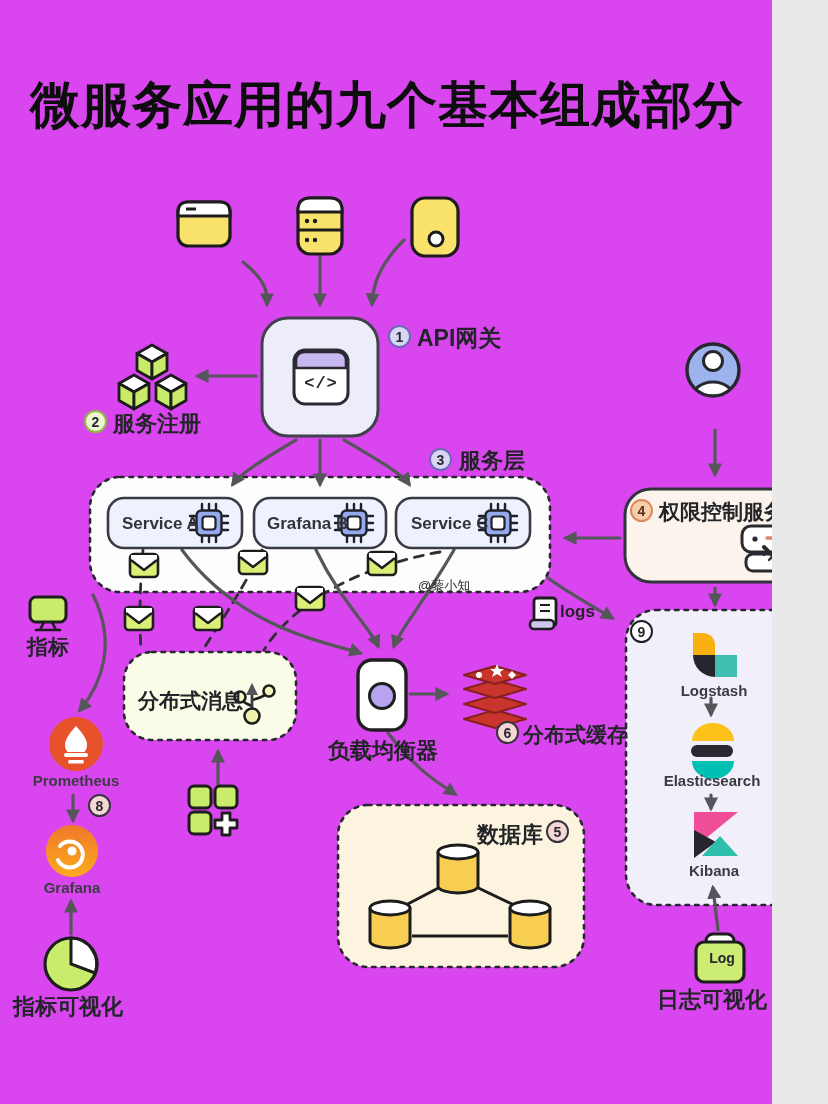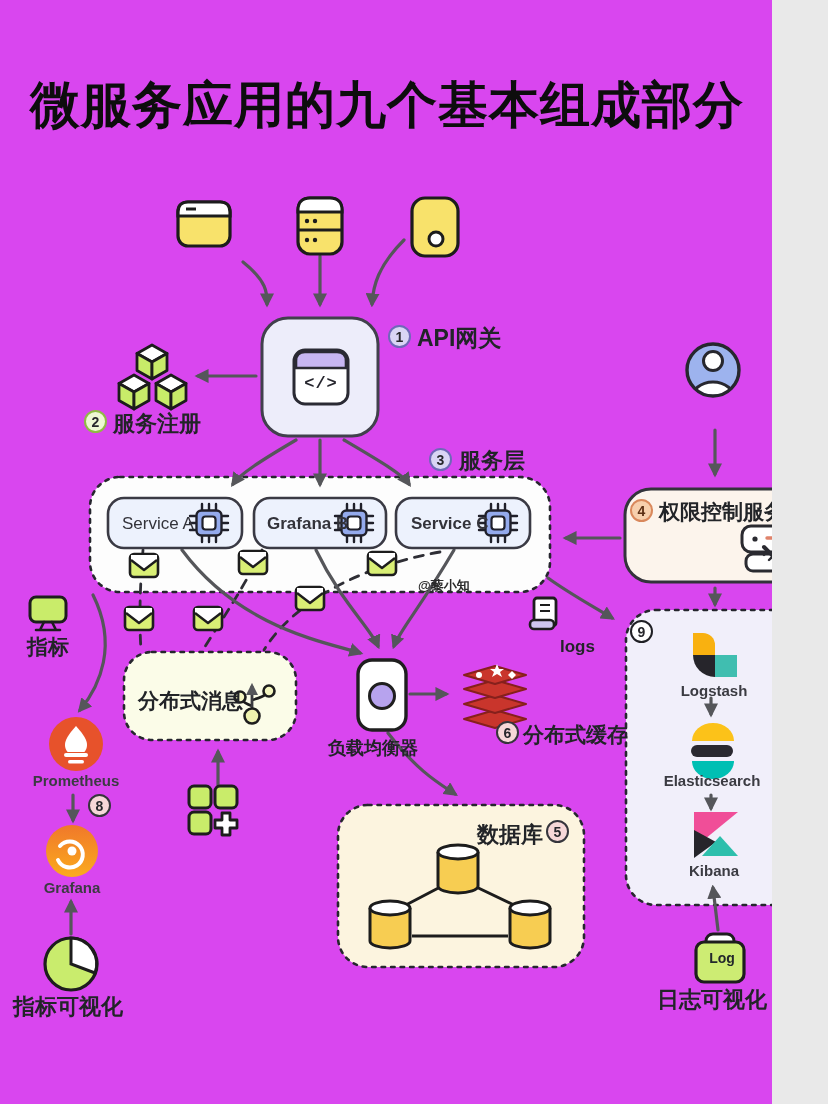--- a/index.html
+++ b/index.html
@@ -12,21 +12,21 @@
         justify-content:center;font-size:14px;font-weight:700;color:#26262b;border:2.5px solid #35353c;
         background:#f6d7d8;box-sizing:border-box;}
   .c-lav{background:#d9d5f4;border-color:#6f68b8;}
   .c-grn{background:#eef7d4;border-color:#8fbb44;}
   .c-org{background:#f7cfad;border-color:#d9885c;color:#5c2f15;}
   .c-wht{background:#ffffff;border-color:#1f1f24;}
   .title{position:absolute;left:30px;top:72px;width:770px;font-size:50px;font-weight:900;
          letter-spacing:1px;color:#0d0d0d;}
   .code{position:absolute;left:296px;top:374px;width:50px;text-align:center;font-size:17px;font-weight:700;
         color:#26262e;font-family:"Liberation Mono","DejaVu Sans Mono",monospace;letter-spacing:1px;}
-  .wm-center{position:absolute;left:418px;top:577px;font-size:13px;font-weight:700;color:#2b2b2b;text-align:center;}
+  .wm-center{position:absolute;left:418px;top:577px;font-size:13px;font-weight:400;color:#2b2b2b;text-align:center;}
   .wm-bottom{position:absolute;left:468px;top:1046px;font-size:25px;font-weight:700;color:#fdfdfd;
              text-shadow:1.5px 1.5px 0 #b5b0b0, 3px 3px 4px rgba(0,0,0,0.28);}
   .logbadge{position:absolute;left:696px;top:950px;width:52px;text-align:center;font-size:14px;
             font-weight:700;color:#23282b;}
 </style>
 </head>
 <body>
 
 <div id="stage">
 
@@ -302,45 +302,45 @@
   <div class="cnum c-lav" style="left:388px;top:325px;">1</div>
   <div class="lbl" style="left:417px;top:323px;font-size:23px;">API网关</div>
   <div class="code">&lt;/&gt;</div>
 
   <div class="cnum c-grn" style="left:84px;top:410px;">2</div>
   <div class="lbl" style="left:113px;top:409px;font-size:22px;">服务注册</div>
 
   <div class="cnum c-lav" style="left:429px;top:448px;">3</div>
   <div class="lbl" style="left:459px;top:446px;font-size:22px;">服务层</div>
 
-  <div class="lbl" style="left:122px;top:514px;font-size:17px;font-weight:400;color:#33333a;">Service A</div>
+  <div class="lbl" style="left:122px;top:514px;font-size:17px;font-weight:700;color:#33333a;">Service A</div>
   <div class="lbl" style="left:267px;top:514px;font-size:17px;font-weight:600;color:#33333a;">Grafana B</div>
   <div class="lbl" style="left:411px;top:514px;font-size:17px;font-weight:600;color:#33333a;">Service C</div>
 
 
   <div class="cnum c-org" style="left:630px;top:499px;">4</div>
   <div class="lbl" style="left:659px;top:498px;font-size:21px;">权限控制服务</div>
 
   <div class="lbl" style="left:138px;top:687px;font-size:21px;">分布式消息</div>
 
-  <div class="lbl" style="left:328px;top:736px;font-size:18px;">负载均衡器</div>
+  <div class="lbl" style="left:328px;top:736px;font-size:22px;">负载均衡器</div>
 
   <div class="cnum" style="left:496px;top:721px;">6</div>
   <div class="lbl" style="left:523px;top:721px;font-size:21px;">分布式缓存</div>
 
   <div class="lbl" style="left:477px;top:820px;font-size:22px;">数据库</div>
   <div class="cnum" style="left:546px;top:820px;">5</div>
 
   <div class="lbl" style="left:27px;top:633px;font-size:21px;">指标</div>
   <div class="brand" style="left:26px;top:772px;width:100px;">Prometheus</div>
   <div class="cnum" style="left:88px;top:794px;">8</div>
   <div class="brand" style="left:36px;top:879px;width:72px;">Grafana</div>
   <div class="lbl" style="left:13px;top:992px;font-size:22px;">指标可视化</div>
 
-  <div class="lbl" style="left:560px;top:602px;font-size:17px;font-weight:600;margin-top:35px;">logs</div>
+  <div class="lbl" style="left:560px;top:602px;font-size:17px;font-weight:600;">logs</div>
   <div class="cnum c-wht" style="left:630px;top:620px;">9</div>
   <div class="brand" style="left:678px;top:682px;width:72px;">Logstash</div>
   <div class="brand" style="left:660px;top:772px;width:104px;">Elasticsearch</div>
   <div class="brand" style="left:682px;top:862px;width:64px;">Kibana</div>
   <div class="logbadge">Log</div>
   <div class="lbl" style="left:657px;top:985px;font-size:22px;">日志可视化</div>
 
   <div class="wm-center">@藜小知</div>
 </div>
 

